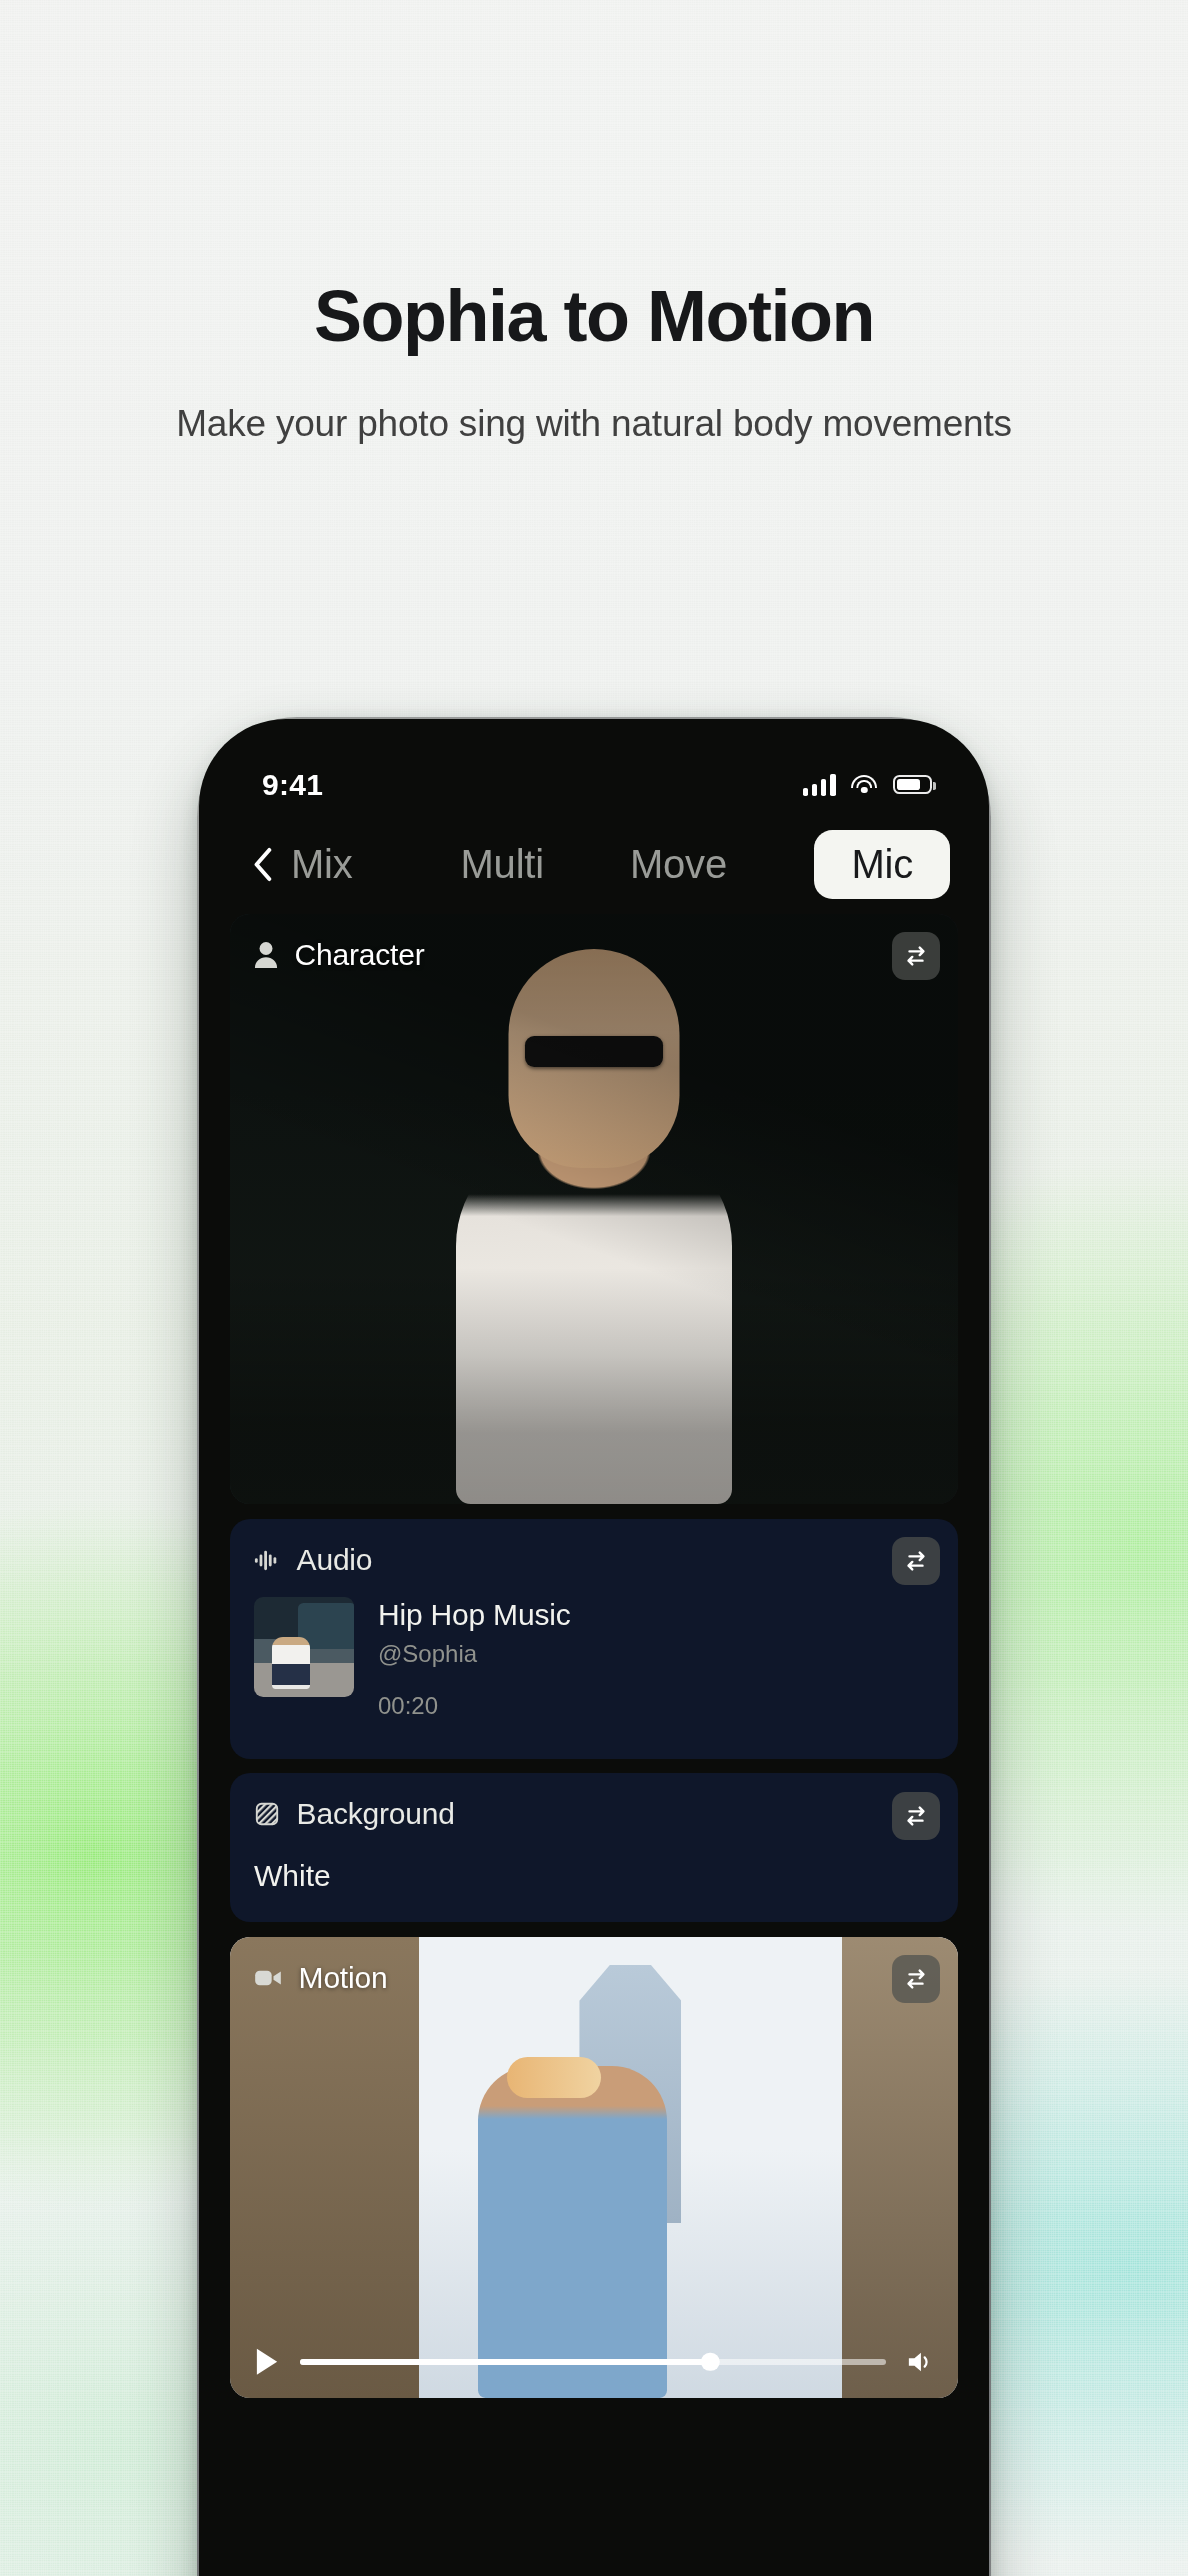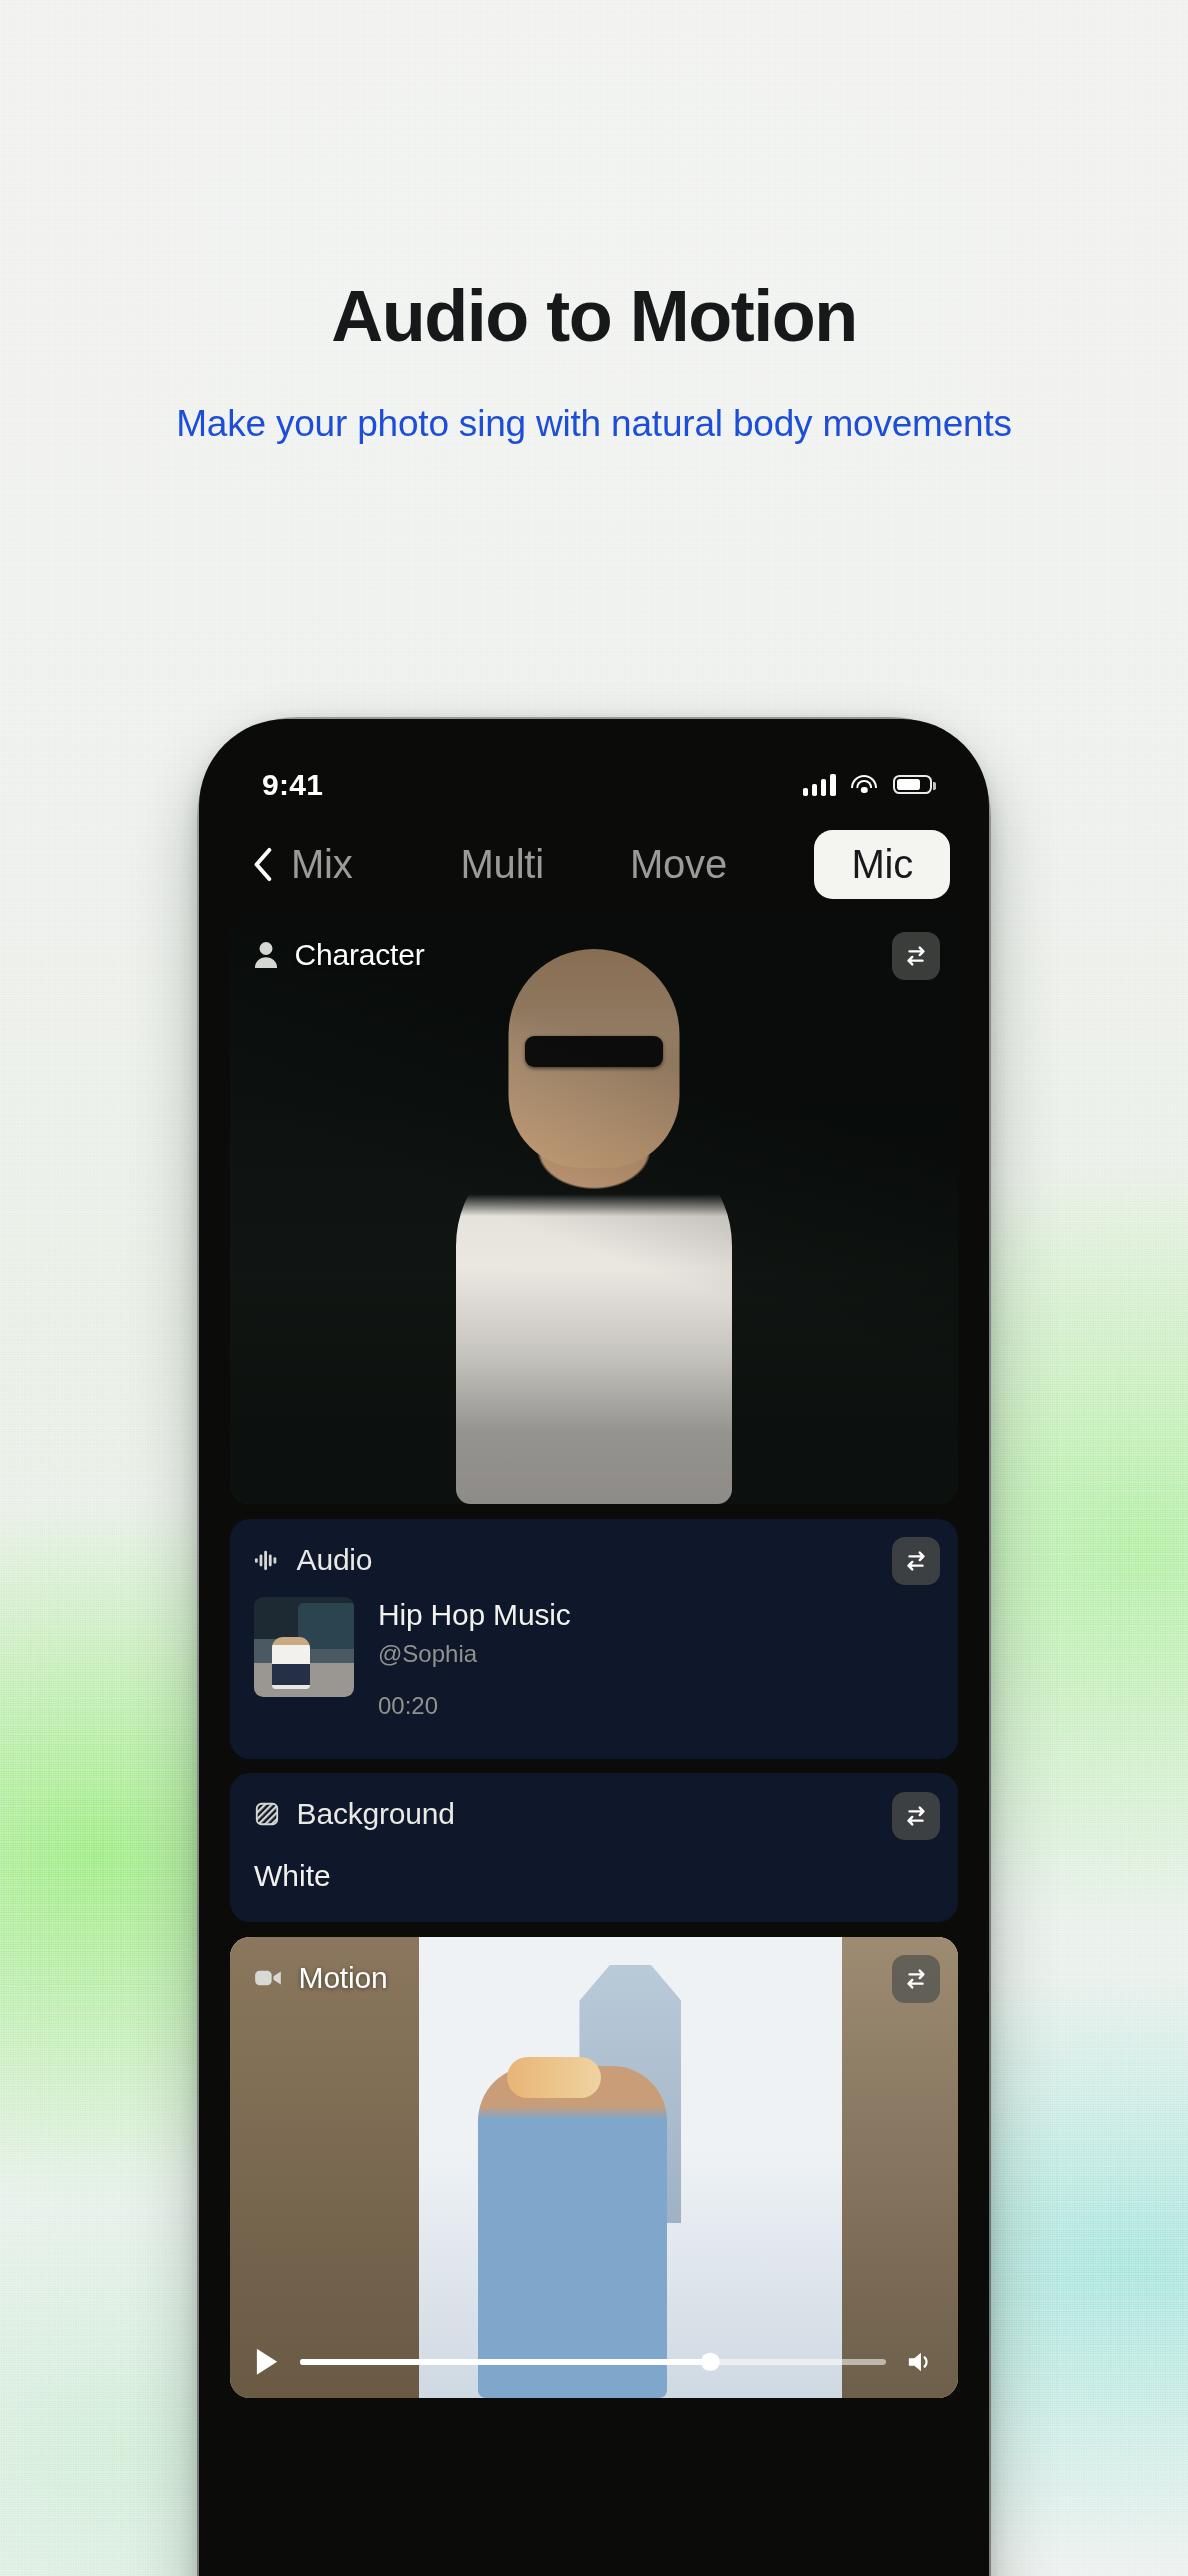--- a/index.html
+++ b/index.html
@@ -41,21 +41,21 @@
     font-size:72px;
     font-weight:bold;
     letter-spacing:-1.5px;
     color:#17181a;
     line-height:1.0;
   }
   #page-subtitle {
     margin-top:48px;
     font-size:37px;
     font-weight:400;
-    color:#1d4ed8;
+    color:#404040;
     line-height:1.32;
     letter-spacing:-0.2px;
     padding:0 120px;
   }
 
   
   #phone {
     position:absolute;
     left:50%; transform:translateX(-50%);
     top:717px;
@@ -222,21 +222,21 @@
     width:254px; height:13px; border-radius:6.4px; background:#fff;
   }
 </style>
 </head>
 <body>
 
 <div id="bg-base"></div>
 <div id="bg-grain"></div>
 
 <div class="hero">
-  <div id="page-title">Audio to Motion</div>
+  <div id="page-title">Sophia to Motion</div>
   <div id="page-subtitle">Make your photo sing with natural body movements</div>
 </div>
 
 <div id="phone">
   <div id="phone-screen">
 
     <div id="status-bar">
       <div id="status-time">9:41</div>
       <div id="status-icons">
         <span class="sig">

